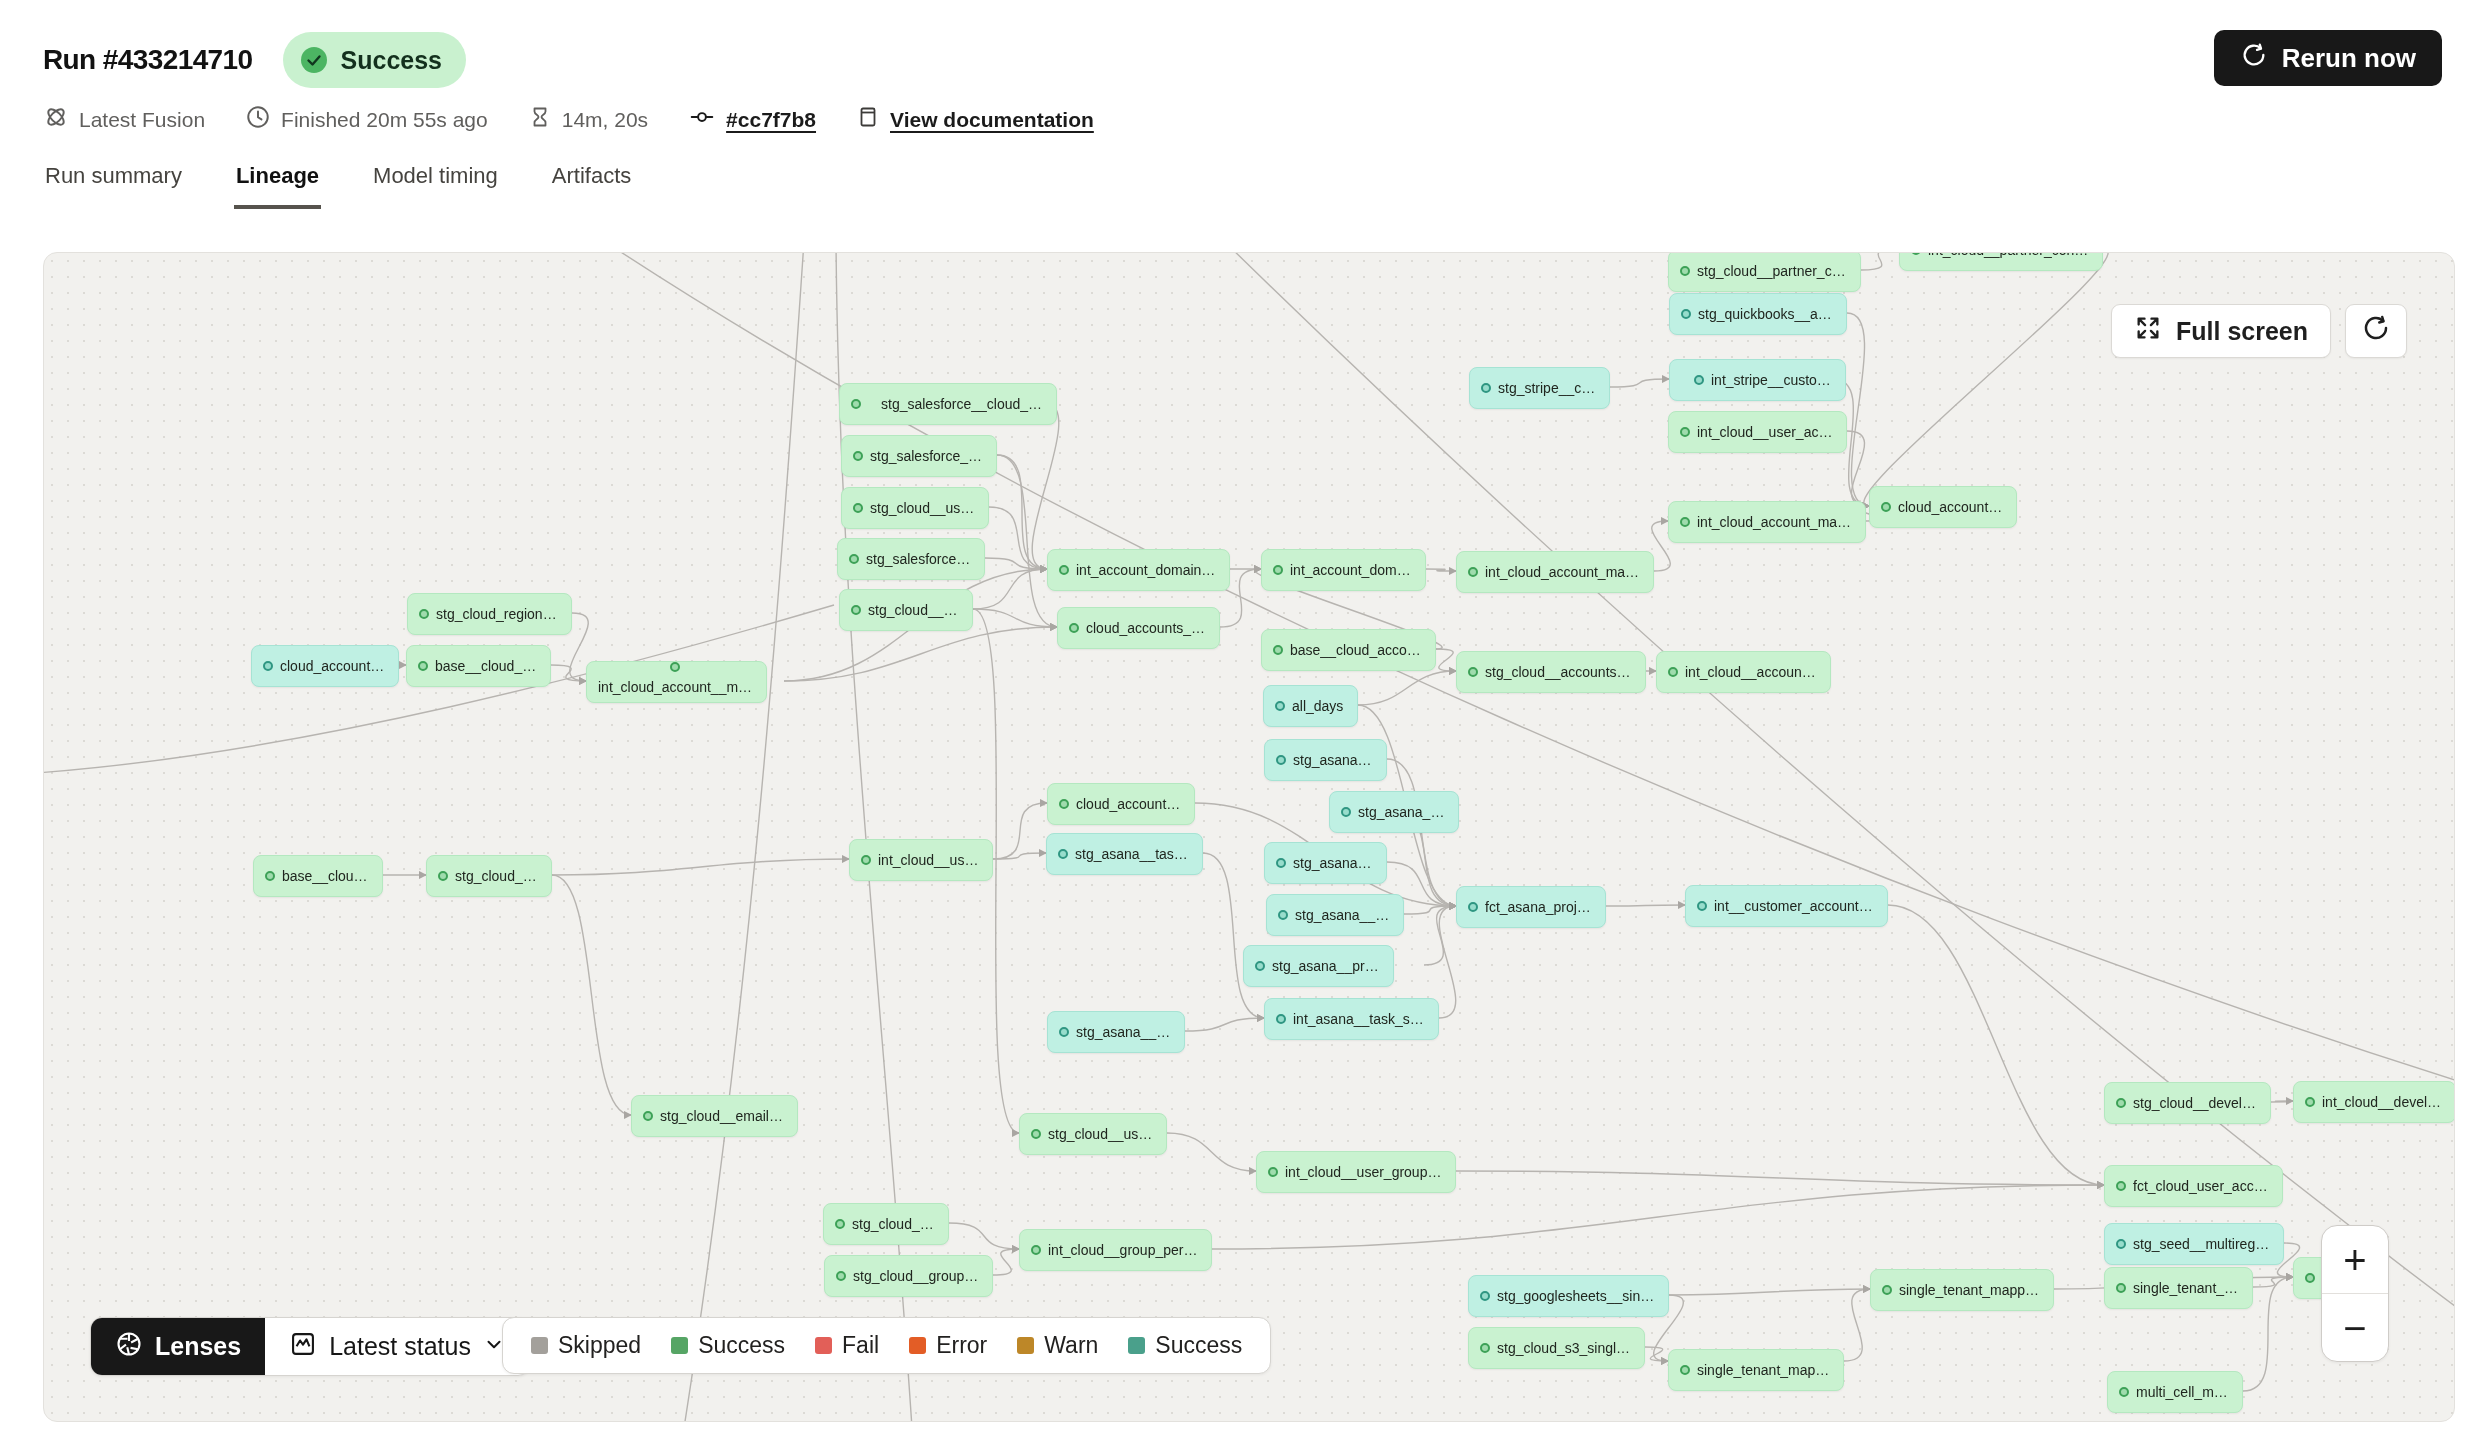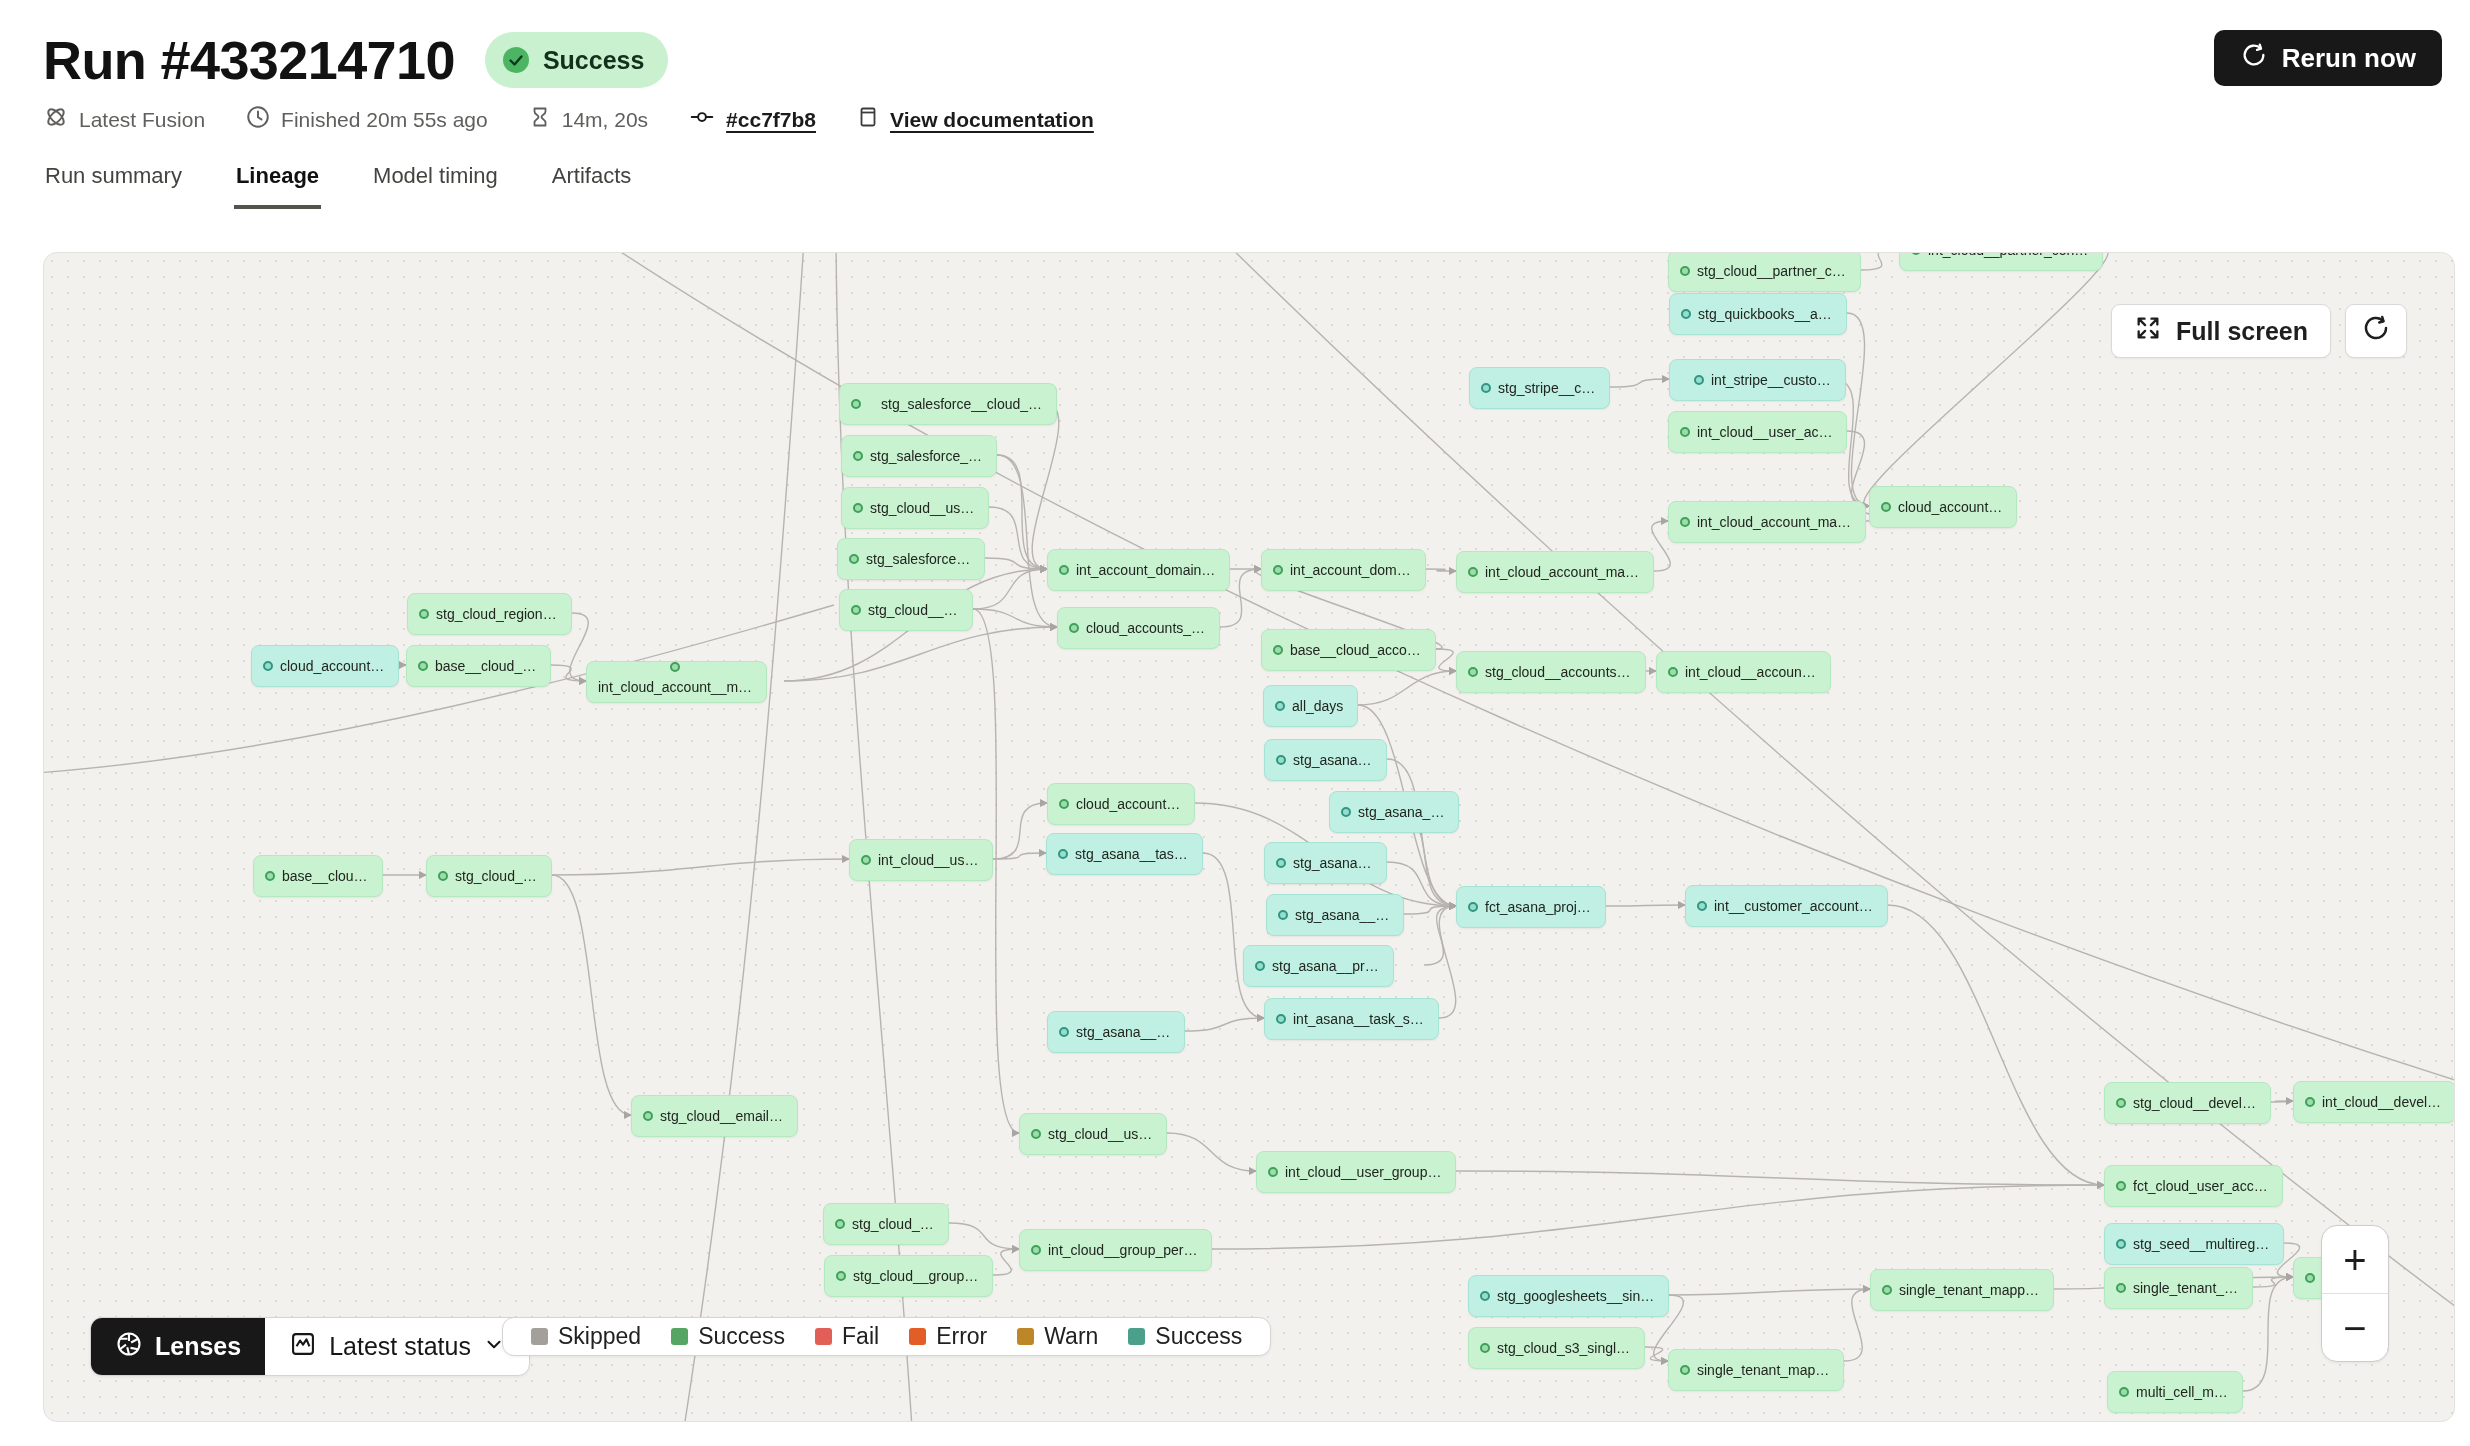--- a/index.html
+++ b/index.html
@@ -3,21 +3,21 @@
 <meta charset="utf-8">
 <style>
   html,body{margin:0;padding:0;}
   body{
     width:2470px;height:1446px;position:relative;overflow:hidden;
     background:#ffffff;font-family:"Liberation Sans",sans-serif;color:#161616;
   }
   
   .hdr{position:absolute;left:43px;top:0;right:28px;}
   .title-row{display:flex;align-items:center;gap:30px;margin-top:30px;height:60px;}
-  .page-title{font-size:54px;font-weight:700;letter-spacing:-0.6px;color:#121212;margin:0;}
+  .page-title{font-size:28px;font-weight:700;letter-spacing:-0.6px;color:#121212;margin:0;}
   .badge{display:inline-flex;align-items:center;gap:12px;background:#c9f1cf;color:#13301d;
          font-size:25px;font-weight:600;height:56px;padding:0 24px 0 16px;border-radius:28px;}
   .badge svg{display:block;}
   .rerun{position:absolute;right:0;top:30px;display:inline-flex;align-items:center;gap:14px;
          background:#181818;color:#fff;font-size:26px;font-weight:600;height:56px;
          padding:0 26px;border:none;border-radius:10px;cursor:pointer;font-family:inherit;}
   .meta-row{display:flex;align-items:center;gap:40px;margin-top:14px;font-size:21px;color:#605f5d;}
   .meta-item{display:inline-flex;align-items:center;gap:10px;}
   .meta-item.link span{color:#1b1b1b;font-weight:700;text-decoration:underline;text-underline-offset:4px;cursor:pointer;}
   .tabs{display:flex;align-items:flex-start;gap:50px;margin-top:28px;}
@@ -46,21 +46,21 @@
   .fs-btn{right:123px;padding:0 22px;}
   .rf-btn{right:47px;width:62px;}
   .lens-bar{position:absolute;left:46px;top:1064px;z-index:5;display:flex;align-items:stretch;height:57px;
         border-radius:12px;border:1px solid #d6d4d0;background:#fff;overflow:hidden;
         box-shadow:0 1px 3px rgba(0,0,0,.06);}
   .lens-dark{display:flex;align-items:center;gap:12px;background:#181818;color:#fff;
         font-size:25px;font-weight:600;padding:0 24px;cursor:pointer;}
   .lens-sel{display:flex;align-items:center;gap:12px;font-size:25px;color:#161616;
         padding:0 24px;cursor:pointer;}
   .legend{position:absolute;left:458px;top:1064px;z-index:5;display:flex;align-items:center;gap:30px;
-        height:39px;padding:0 28px;background:#fff;border:1px solid #d6d4d0;border-radius:12px;
+        height:57px;padding:0 28px;background:#fff;border:1px solid #d6d4d0;border-radius:12px;
         box-shadow:0 1px 3px rgba(0,0,0,.06);box-sizing:border-box;}
   .legend-item{display:inline-flex;align-items:center;gap:10px;font-size:23px;color:#222120;}
   .legend-item i{width:17px;height:17px;border-radius:3px;display:inline-block;}
   .zoomctl{position:absolute;left:2277px;top:972px;z-index:5;width:68px;height:137px;background:#fff;
         border:1px solid #cfccc8;border-radius:16px;display:flex;flex-direction:column;overflow:hidden;
         box-shadow:0 1px 3px rgba(0,0,0,.06);box-sizing:border-box;}
   .zoomctl button{flex:1;background:none;border:none;font-family:inherit;font-size:40px;color:#1d1d1d;
         cursor:pointer;line-height:1;}
   .zoomctl .div{height:1px;background:#e2e0dc;}
 </style>

